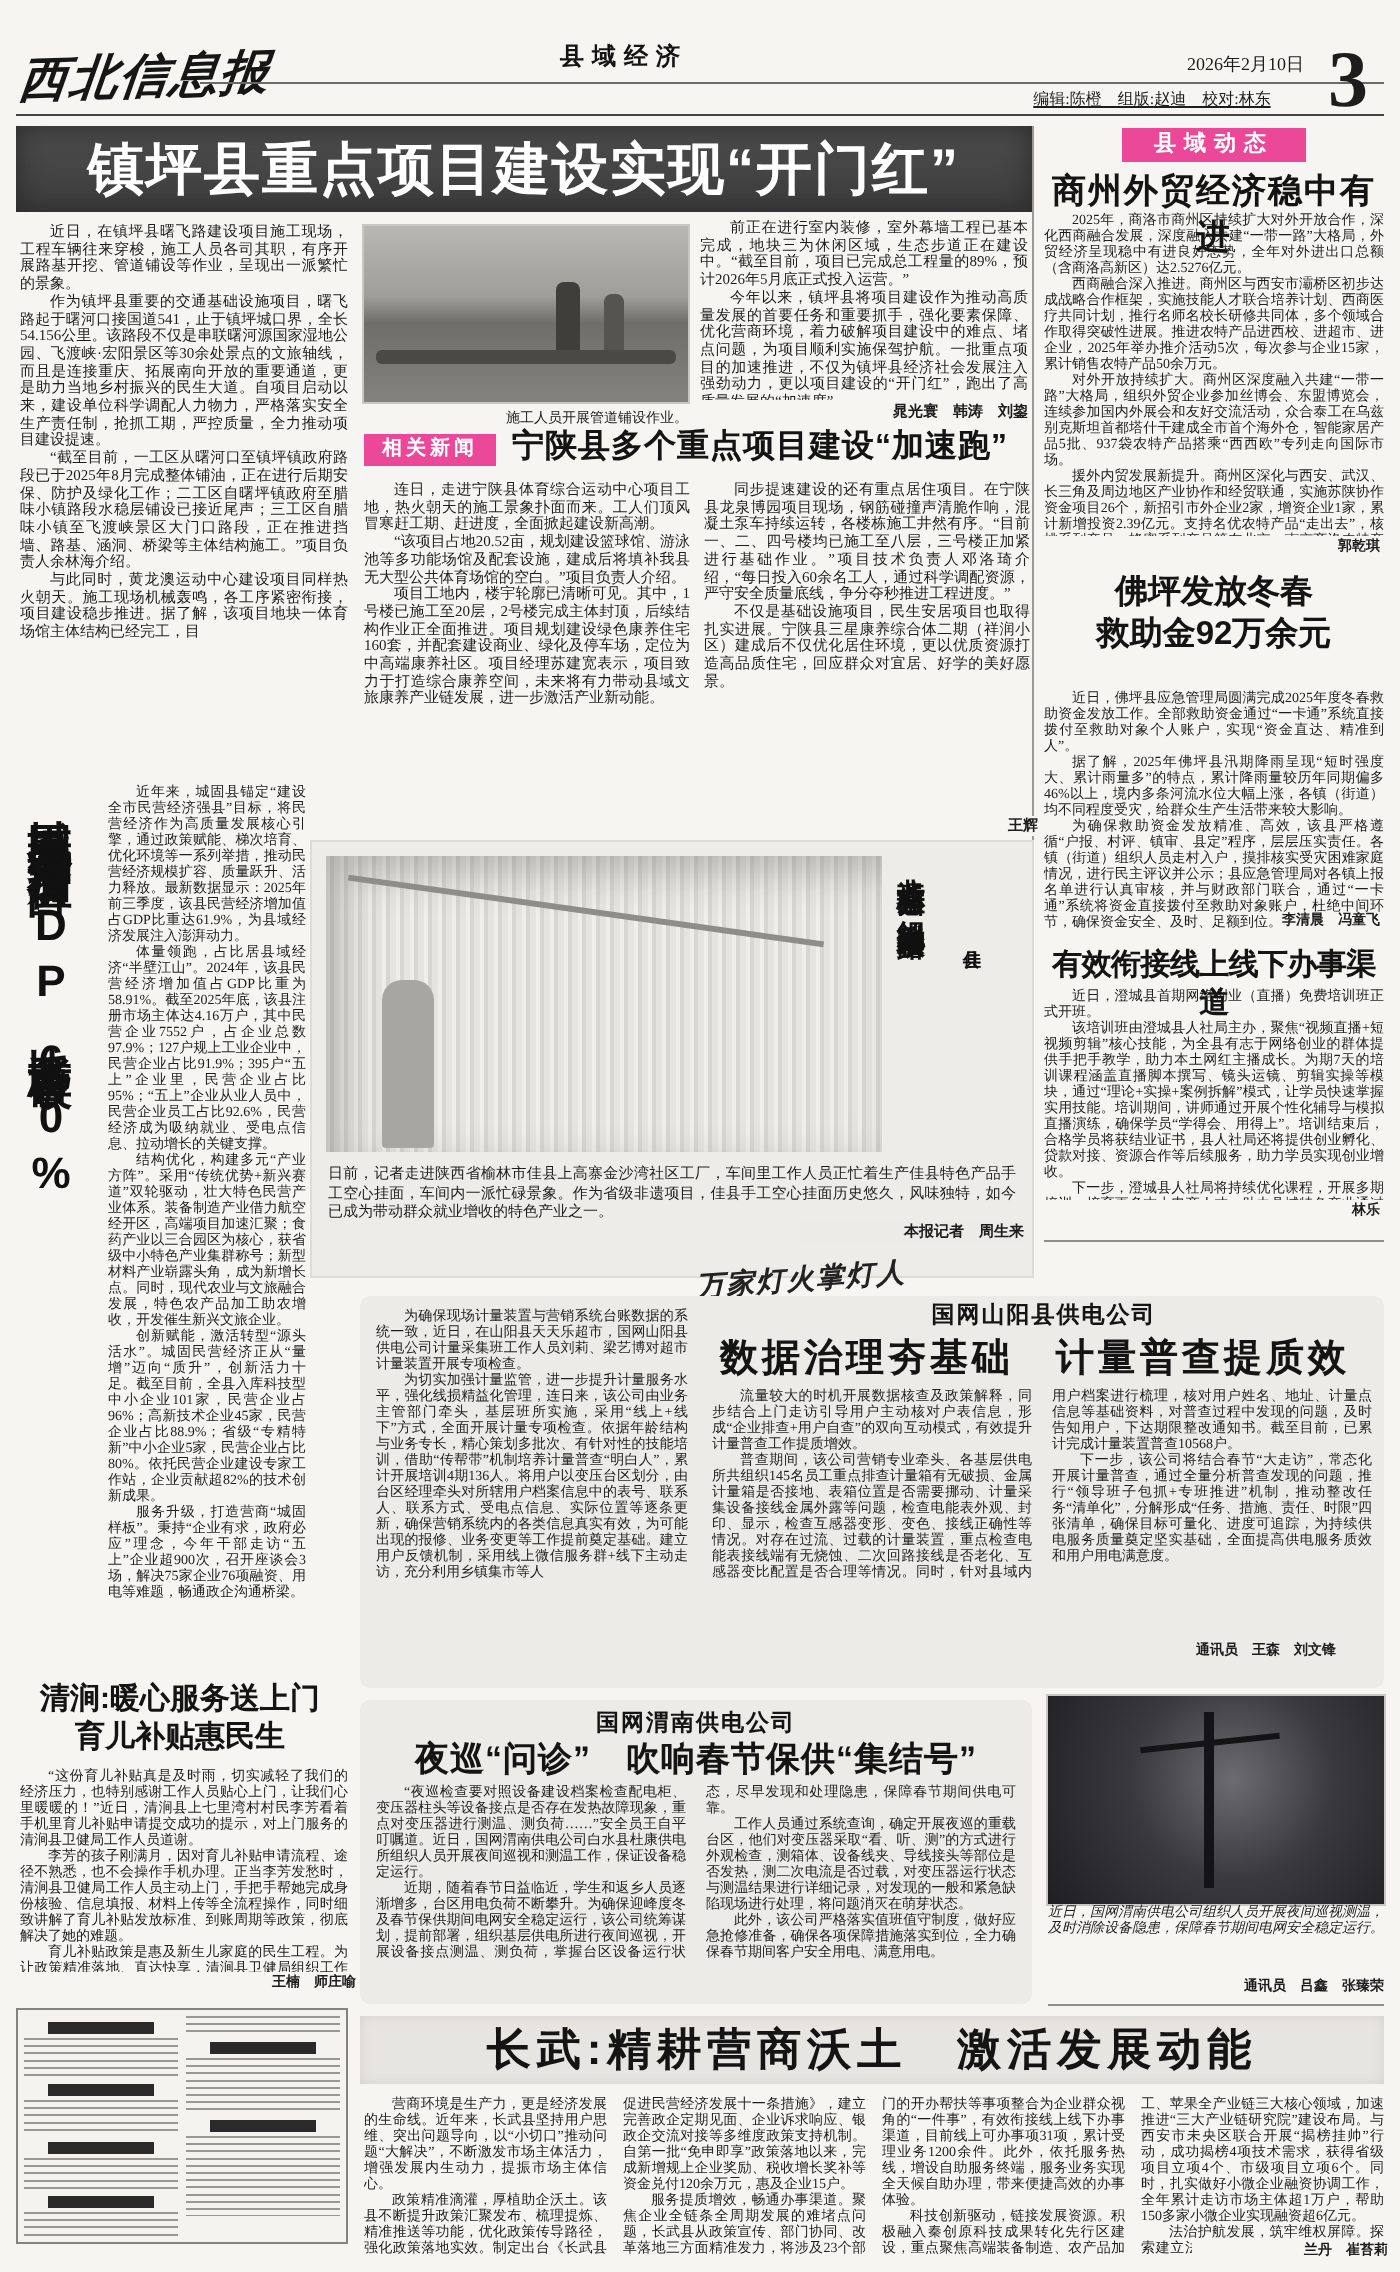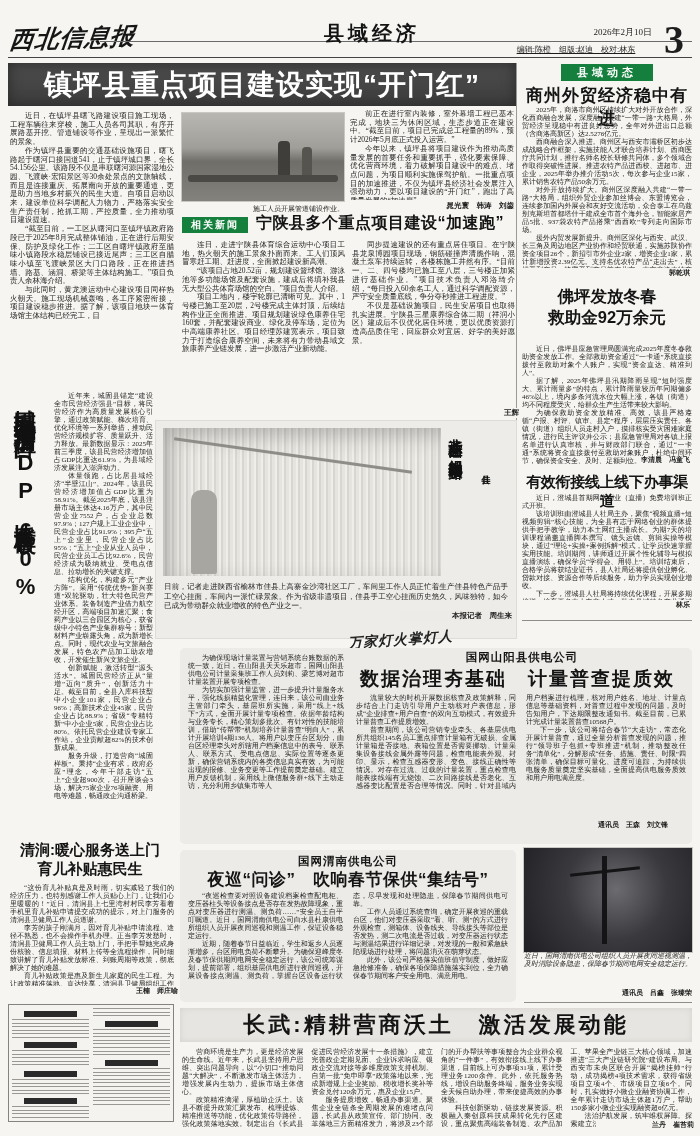--- a/index.html
+++ b/index.html
@@ -4,41 +4,41 @@
 <style>
   html,body{margin:0;padding:0;background:#d8d6d2;}
   .page{position:relative;width:700px;height:1136px;margin:0 auto;background:#f6f5f1;
         font-family:"Liberation Serif","DejaVu Serif",serif;color:#1d1d1d;overflow:hidden;}
   .abs{position:absolute;}
   .hl{font-family:"Liberation Sans","DejaVu Sans",sans-serif;font-weight:bold;color:#141414;}
   .body p{margin:0;text-indent:2em;text-align:justify;}
   .t75{font-size:7.5px;line-height:8.7px;}
   .t7{font-size:7px;line-height:8px;}
   .byline{font-weight:bold;text-align:right;font-size:7.5px;}
-  .blackbox{background:#15803d;color:#fff;text-align:center;
+  .blackbox{background:#ec4899;color:#fff;text-align:center;
             font-family:"Liberation Sans",sans-serif;font-weight:bold;}
   .vert{writing-mode:vertical-lr;text-orientation:upright;
         font-family:"Liberation Sans","DejaVu Sans",sans-serif;font-weight:900;color:#111;}
   .graybox{background:#edebe7;border-radius:5px;}
   .clip{overflow:hidden;}
   .center{text-align:center;}
   .fauxlines{background:repeating-linear-gradient(180deg,#9a9892 0 1px,transparent 1px 3.6px);}
   .clsbar{background:#2a2a2a;height:6px;margin:3px auto 2px auto;width:70%;}
   .mask{background:#f6f5f1;}
   .maskbox{background:#edebe7;}
 </style>
 </head>
 <body>
 
 <div class="page">
 
   <div class="abs" style="left:10px;top:22px;width:130px;font-size:24px;font-weight:bold;font-style:italic;
               letter-spacing:1px;transform:skewX(-8deg) rotate(-2deg);color:#161616;">西北信息报</div>
   <div class="abs" style="left:100px;top:41px;width:592px;height:1px;background:#6a6a6a;"></div>
-  <div class="abs hl" style="left:280px;top:20px;width:140px;text-align:right;font-size:20px;letter-spacing:4px;">县域经济</div>
+  <div class="abs hl" style="left:280px;top:20px;width:140px;text-align:left;font-size:12px;letter-spacing:4px;">县域经济</div>
   <div class="abs" style="left:540px;top:26px;width:112px;font-size:9px;text-align:right;">2026年2月10日</div>
   <div class="abs" style="left:500px;top:44px;width:152px;font-size:8px;text-align:center;text-decoration:underline;">编辑:陈橙　组版:赵迪　校对:林东</div>
   <div class="abs" style="left:656px;top:16px;width:36px;font-size:40px;font-weight:bold;text-align:center;">3</div>
   <div class="abs" style="left:8px;top:57px;width:684px;height:1px;background:#444;"></div>
 
   <div class="abs" style="left:8px;top:63px;width:508px;height:43px;background:linear-gradient(180deg,#4d4d4d,#3d3d3d);
               box-shadow:inset 0 0 14px #2a2a2a;">
     <div class="hl" style="color:#fff;font-size:28px;line-height:43px;text-align:center;letter-spacing:1px;">镇坪县重点项目建设实现“开门红”</div>
   </div>
 

